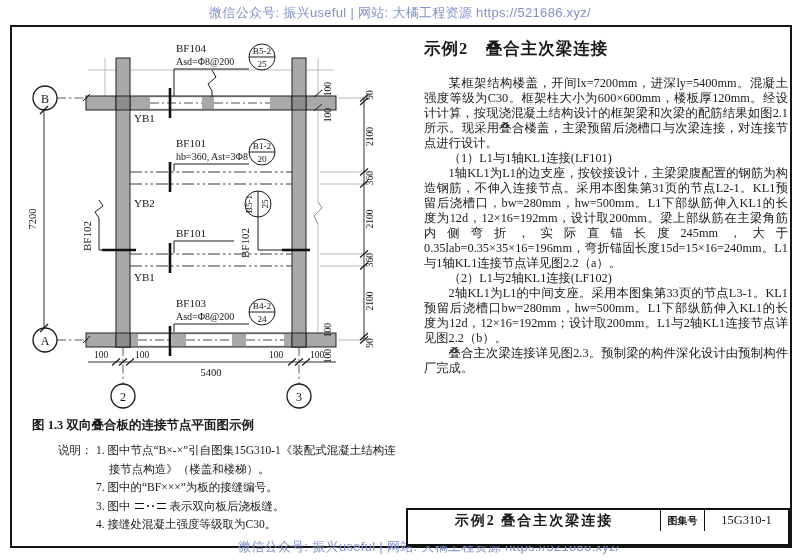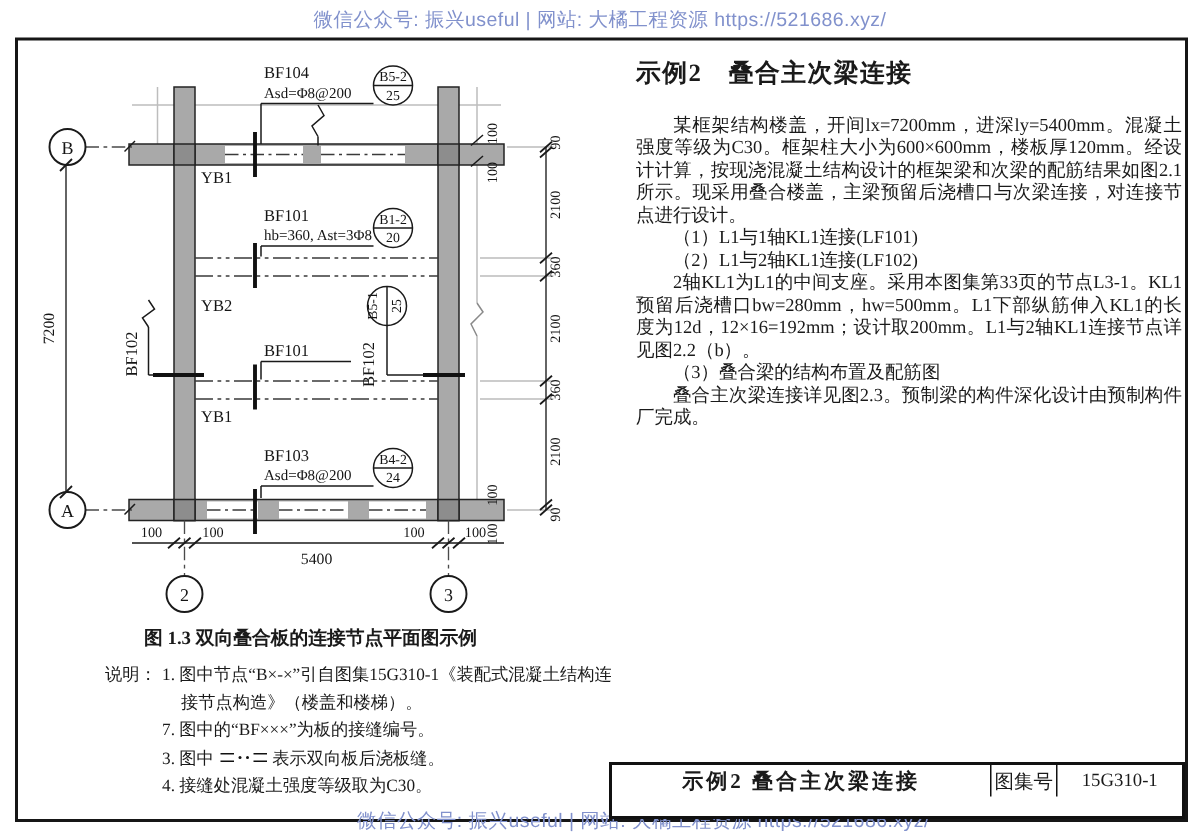--- a/index.html
+++ b/index.html
@@ -8,46 +8,46 @@
   .wm{position:absolute;font-family:"Liberation Sans","DejaVu Sans",sans-serif;
       font-size:13px;color:#8191cc;letter-spacing:.3px;white-space:nowrap;z-index:1;}
   .wm-top{top:4px;left:0;width:100%;text-align:center;}
   .wm-bottom{top:538px;left:238px;}
   .frame{position:absolute;left:10px;top:25px;width:778px;height:519px;border:2.5px solid #161616;z-index:0;}
   
   .plan{position:absolute;left:8px;top:28px;width:410px;height:400px;z-index:2;}
   .plan text{font-family:"Liberation Serif","DejaVu Serif",serif;fill:#151515;}
   .t11{font-size:11px;} .t10{font-size:10px;} .t92{font-size:9.2px;} .t95{font-size:9.5px;}
   .t105{font-size:10.5px;} .t12{font-size:12px;} .tmid{text-anchor:middle;}
-  .caption{position:absolute;left:32px;top:417px;width:350px;text-align:center;
+  .caption{position:absolute;left:32px;top:417px;width:350px;
            font-size:12.5px;font-weight:bold;z-index:2;}
   .notes{position:absolute;left:58px;top:441px;width:352px;font-size:11.5px;line-height:18.5px;
          display:flex;z-index:2;}
-  .notes .nlabel{width:38px;flex:none;margin-left:12px;}
+  .notes .nlabel{width:38px;flex:none;}
   .notes .nitems{width:310px;}
   .note{padding-left:1.1em;text-indent:-1.1em;}
   .seam-sym{display:inline-flex;align-items:center;gap:3px;margin:0 4px;vertical-align:1px;}
   .seam-sym i{width:9px;height:4px;border-top:1.3px solid #111;border-bottom:1.3px solid #111;}
   .seam-sym b{width:2px;height:2px;background:#111;border-radius:50%;}
   
   .article{position:absolute;left:424px;top:38px;width:364px;z-index:2;}
   .article h1{font-size:16.5px;font-weight:bold;margin:0 0 16px 0;letter-spacing:1px;}
   .article p{font-size:12.3px;line-height:15px;margin:0;text-align:justify;text-indent:2em;}
   
   .tb{position:absolute;left:406px;top:508px;width:384px;height:38px;border:2px solid #111;
       box-sizing:border-box;background:#fff;z-index:5;
       font-family:"Liberation Serif","DejaVu Serif",serif;}
   .tb-r1{display:grid;grid-template-columns:252px 44px 1fr;height:21px;}
   .tb-r2{display:grid;grid-template-columns:24px 34px 26px 24px 30px 30px 24px 34px 26px 44px 1fr;
          height:13px;border-top:1px solid #111;margin-top:48px;}
   .tb-cell{display:flex;align-items:center;justify-content:center;overflow:hidden;
            border-left:1px solid #111;white-space:nowrap;}
   .tb-cell:first-child{border-left:none;}
   .tb-title{font-size:14px;font-weight:bold;letter-spacing:2px;}
-  .tb-lab{font-size:13px;}
+  .tb-lab{font-size:10px;font-weight:bold;}
   .tb-val{font-size:12.5px;}
   .tb-r2 .tb-cell{font-size:10px;}
   .sig{font-style:italic;font-weight:bold;color:#16163a;transform:rotate(-4deg);font-size:11px;}
 </style>
 </head>
 <body>
 
 <div class="sheet">
 
   <div class="wm wm-top">微信公众号: 振兴useful | 网站: 大橘工程资源 https://521686.xyz/</div>
@@ -280,23 +280,23 @@
             <i></i>
           </span><span>表示双向板后浇板缝。</span></div>
       <div class="note">4. 接缝处混凝土强度等级取为C30。</div>
     </div>
   </div>
 
   <div class="article">
     <h1>示例2　叠合主次梁连接</h1>
     <p>某框架结构楼盖，开间lx=7200mm，进深ly=5400mm。混凝土强度等级为C30。框架柱大小为600×600mm，楼板厚120mm。经设计计算，按现浇混凝土结构设计的框架梁和次梁的配筋结果如图2.1所示。现采用叠合楼盖，主梁预留后浇槽口与次梁连接，对连接节点进行设计。</p>
     <p>（1）L1与1轴KL1连接(LF101)</p>
+    <p>1轴KL1为L1的边支座，按铰接设计，主梁梁腹配置的钢筋为构造钢筋，不伸入连接节点。采用本图集第31页的节点L2-1。KL1预留后浇槽口，bw=280mm，hw=500mm。L1下部纵筋伸入KL1的长度为12d，12×16=192mm，设计取200mm。梁上部纵筋在主梁角筋内侧弯折，实际直锚长度245mm，大于0.35lab=0.35×35×16=196mm，弯折锚固长度15d=15×16=240mm。L1与1轴KL1连接节点详见图2.2（a）。</p>
     <p>（2）L1与2轴KL1连接(LF102)</p>
     <p>2轴KL1为L1的中间支座。采用本图集第33页的节点L3-1。KL1预留后浇槽口bw=280mm，hw=500mm。L1下部纵筋伸入KL1的长度为12d，12×16=192mm；设计取200mm。L1与2轴KL1连接节点详见图2.2（b）。</p>
-    <p>（3）叠合梁的结构布置及配筋图</p>
     <p>叠合主次梁连接详见图2.3。预制梁的构件深化设计由预制构件厂完成。</p>
   </div>
 
   <div class="tb">
     <div class="tb-r1">
       <div class="tb-cell tb-title">示例2 叠合主次梁连接</div>
       <div class="tb-cell tb-lab">图集号</div>
       <div class="tb-cell tb-val">15G310-1</div>
     </div>
     <div class="tb-r2">

